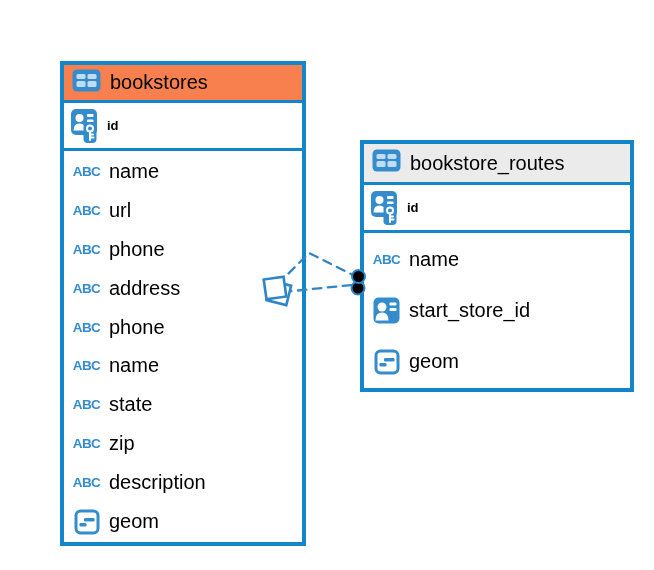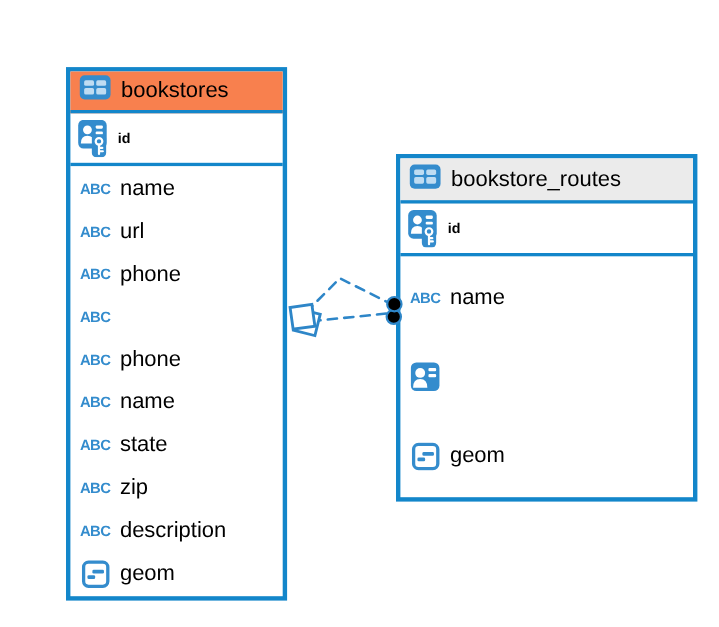--- a/index.html
+++ b/index.html
@@ -14,22 +14,22 @@
   .canvas { position:absolute; inset:0; }
 
   .erd-table {
     position:absolute;
     box-sizing:border-box;
     border:4px solid var(--c-table-border);
     background:#fff;
     display:flex; flex-direction:column;
     z-index:1;
   }
-  #table-bookstores { left:60px; top:61px; width:201px; height:485px; }
-  #table-routes     { left:360px; top:140px; width:274px; height:316px; }
+  #table-bookstores { left:60px; top:61px; width:246px; height:485px; }
+  #table-routes     { left:360px; top:140px; width:274px; height:252px; }
 
   .tbl-header {
     display:flex; align-items:center;
     gap:9px; padding-left:8px;
     border-bottom:3px solid var(--c-table-border);
     font-size:20px;
     flex:0 0 35px;
   }
   #table-routes .tbl-header { flex-basis:38px; }
   #table-bookstores .tbl-header { background: var(--c-bookstores-header); }
@@ -120,20 +120,21 @@
         <div class="col-row">
           <span class="col-icon">
             <span class="abc">ABC</span>
           </span>
           <span class="col-label">phone</span>
         </div>
         <div class="col-row">
           <span class="col-icon">
             <span class="abc">ABC</span>
           </span>
+          <span class="col-label">address</span>
         </div>
         <div class="col-row">
           <span class="col-icon">
             <span class="abc">ABC</span>
           </span>
           <span class="col-label">phone</span>
         </div>
         <div class="col-row">
           <span class="col-icon">
             <span class="abc">ABC</span>
@@ -207,20 +208,21 @@
         <div class="col-row">
           <span class="col-icon">
             <svg width="27" height="27" viewBox="0 0 27 27">
       <rect x="0.5" y="0.5" width="26" height="26" rx="5" style="fill:var(--c-icon-blue)"></rect>
       <circle cx="9" cy="10" r="4.5" fill="#fff"></circle>
       <path d="M2.5 23.5 q0 -8 6.5 -8 q6.5 0 6.5 8 z" fill="#fff"></path>
       <rect x="16.5" y="5.5" width="7" height="3" rx="1" fill="#fff"></rect>
       <rect x="16.5" y="11" width="7" height="3" rx="1" fill="#fff"></rect>
             </svg>
           </span>
+          <span class="col-label">start_store_id</span>
         </div>
         <div class="col-row">
           <span class="col-icon">
             <svg width="26" height="26" viewBox="0 0 26 26">
       <rect x="2" y="2" width="22" height="22" rx="4.5" fill="#fff" style="stroke:var(--c-icon-blue)" stroke-width="3"></rect>
       <rect x="10" y="9" width="10.5" height="3.4" rx="1.2" style="fill:var(--c-icon-blue)"></rect>
       <rect x="5.5" y="14" width="7" height="3.4" rx="1.2" style="fill:var(--c-icon-blue)"></rect>
             </svg>
           </span>
           <span class="col-label">geom</span>

